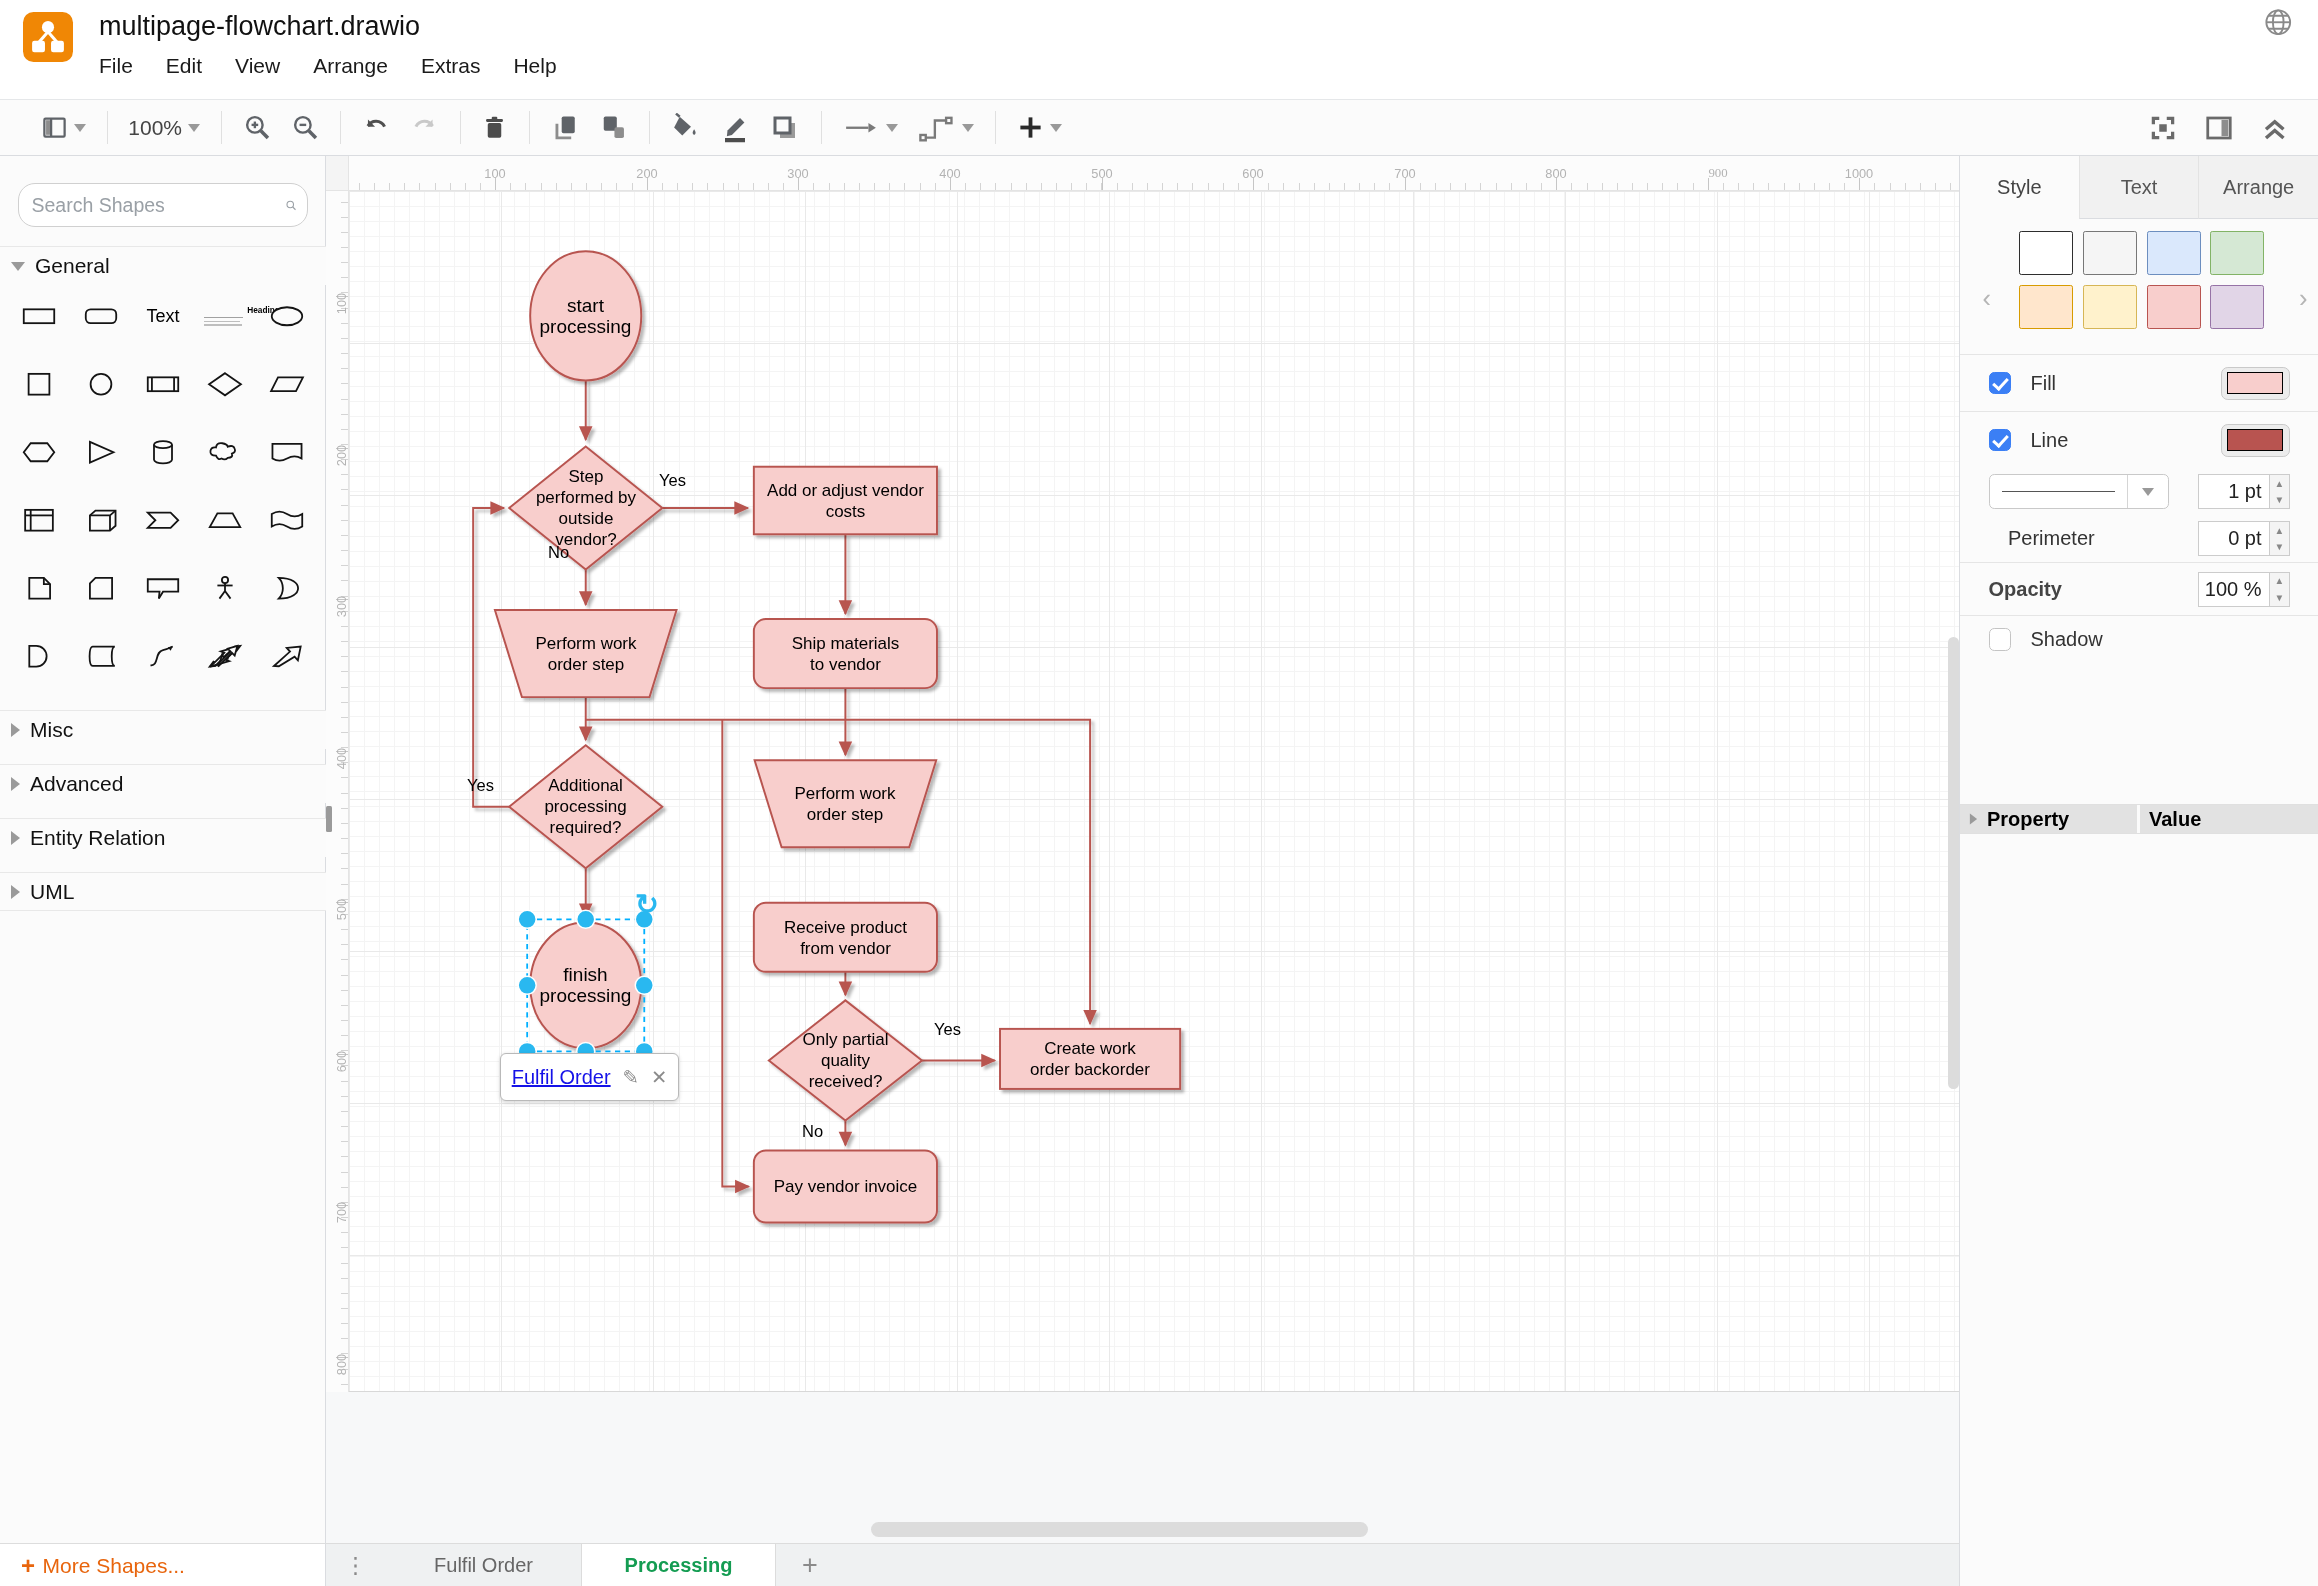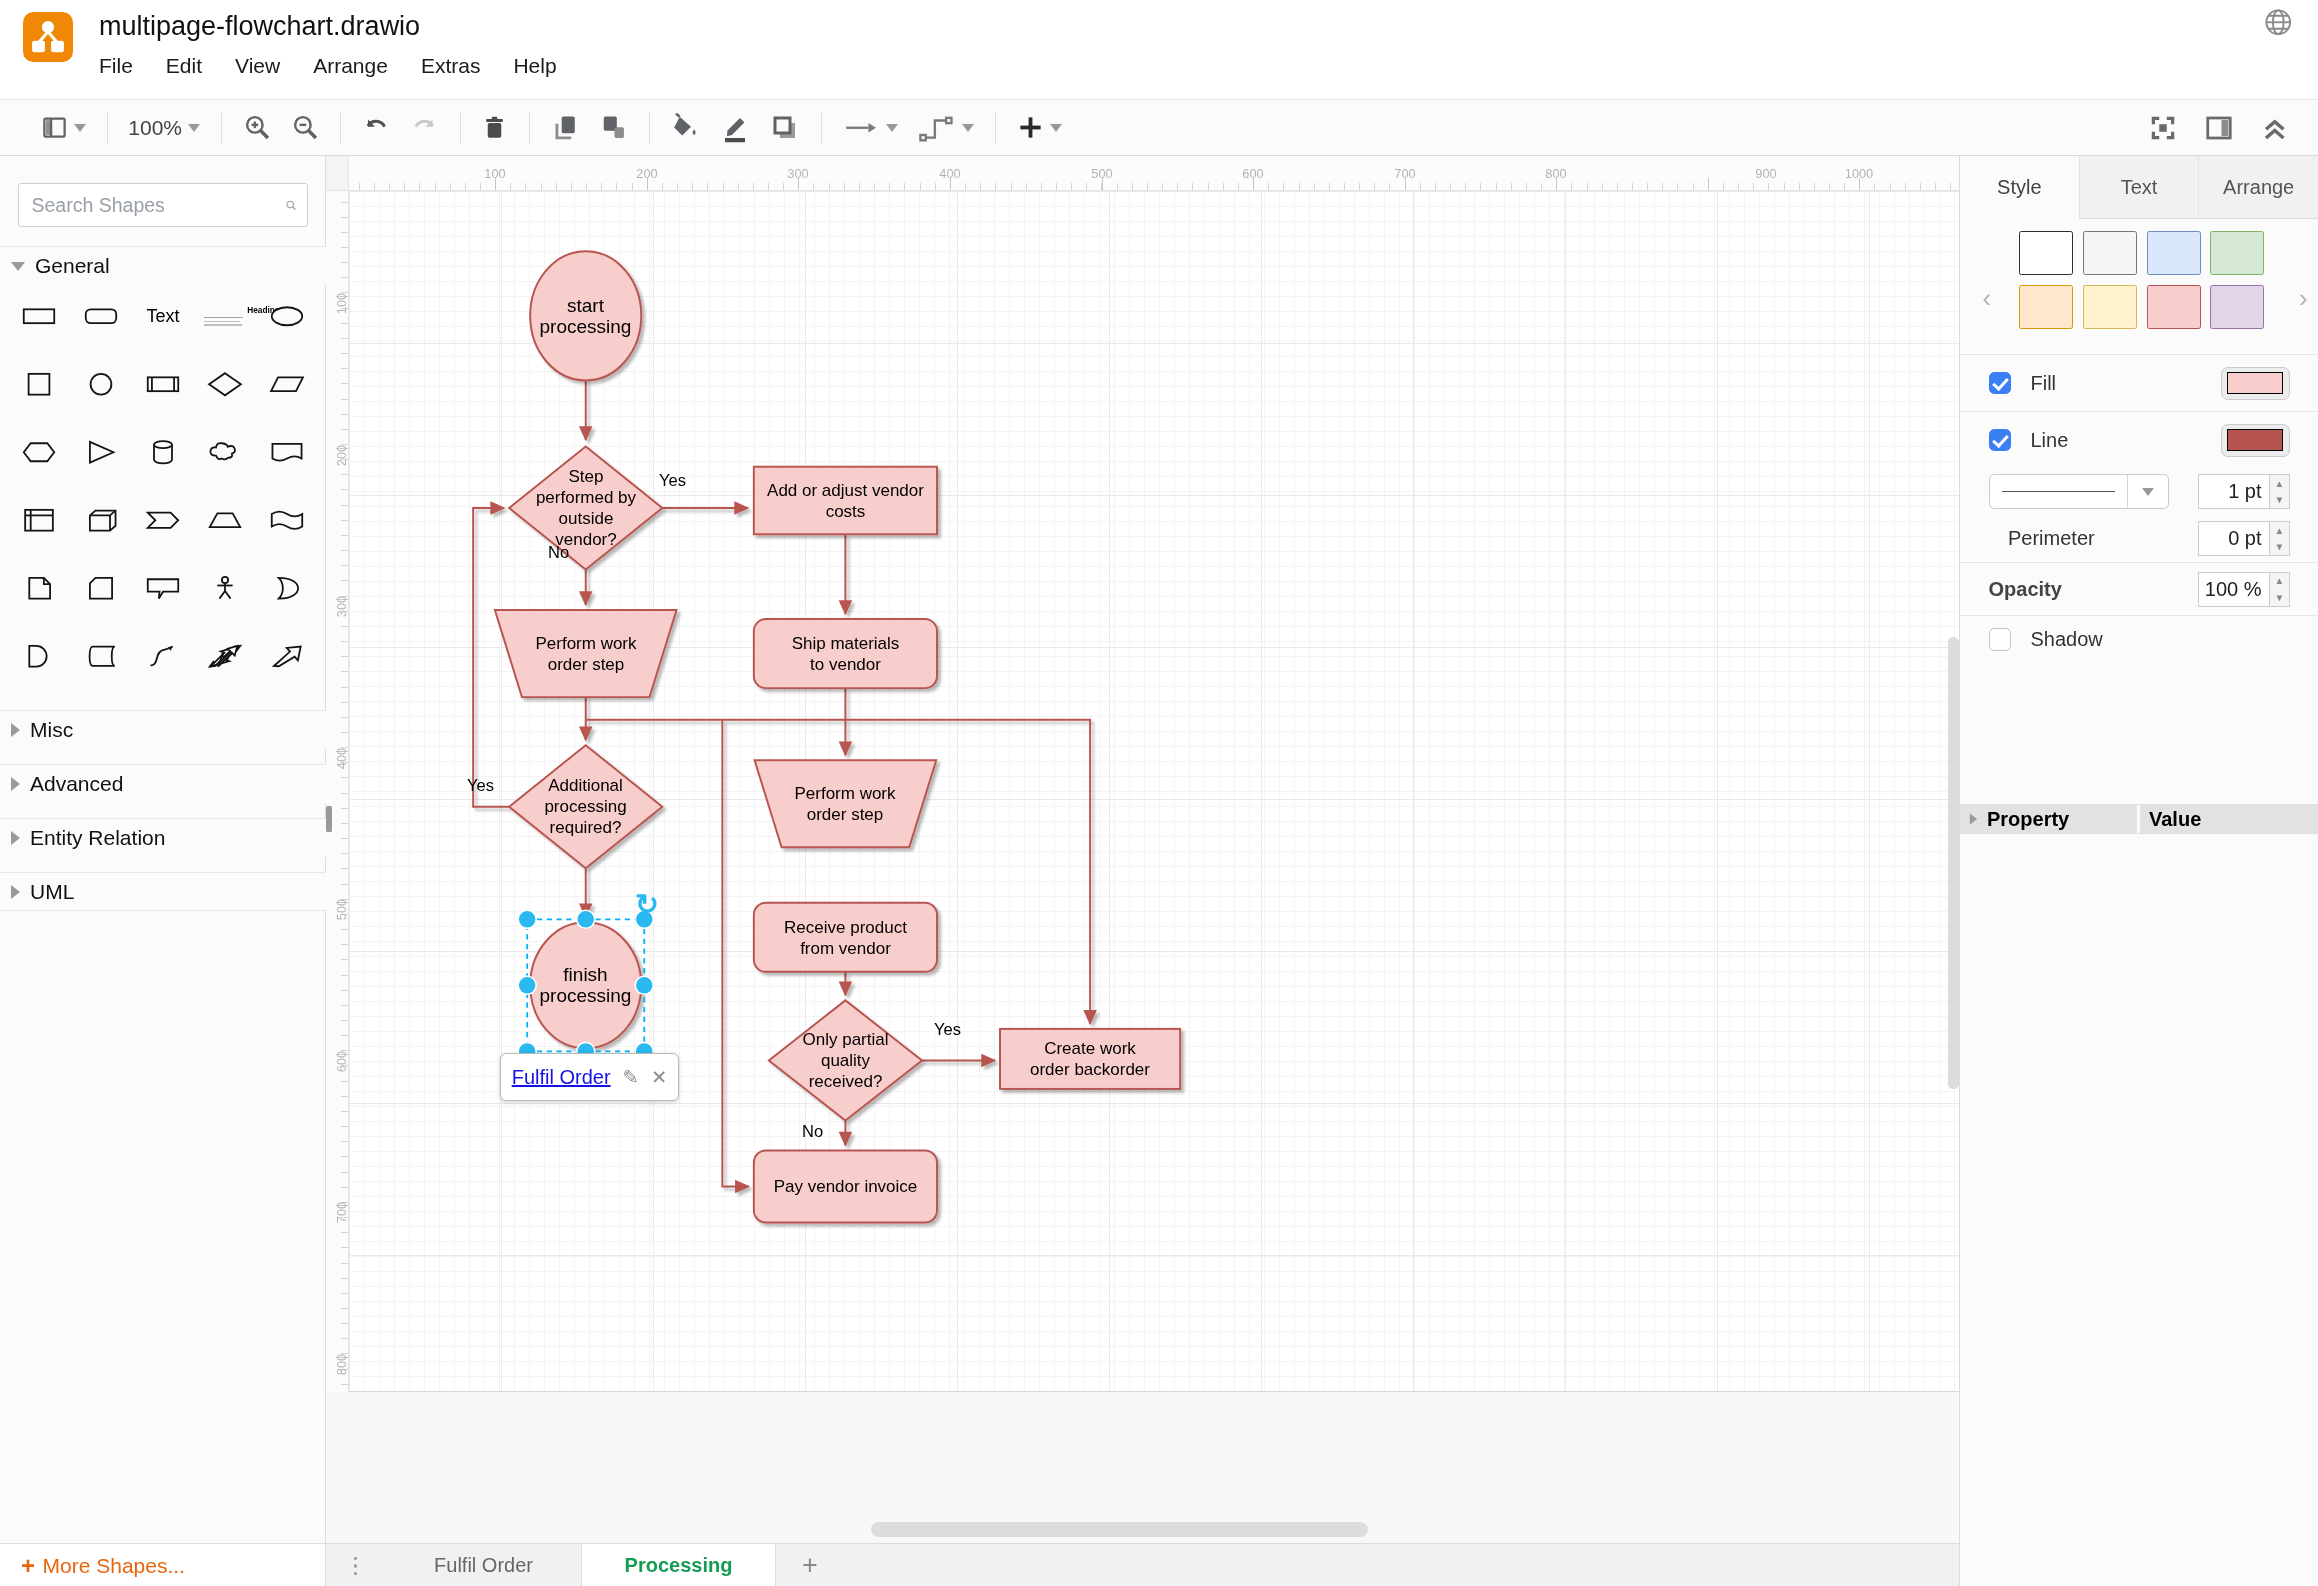--- a/index.html
+++ b/index.html
@@ -19,21 +19,21 @@
   .tgroup{display:flex;align-items:center;gap:19.5px;padding:0 21px;}
   .tsep{width:0.8px;height:33px;background:#e0e0e0;}
   .tbtn{display:flex;align-items:center;gap:6px;color:#5f6368;cursor:pointer;}
   .tbtn.disabled{color:#c9c9c9;}
   .zoomlabel{font-size:21px;color:#444;}
   .caret{width:0;height:0;border-left:6.8px solid transparent;border-right:6.8px solid transparent;border-top:8.3px solid #999;}
   .toolbar-right{margin-left:auto;display:flex;align-items:center;gap:25.5px;padding-right:9px;color:#6a6a6a;}
 
   
   .sidebar{position:absolute;left:0;top:156px;width:326px;height:1387px;background:#fbfbfb;border-right:0.8px solid #dadce0;}
-  .search-box{position:absolute;left:18px;top:27px;width:290px;height:44px;border:0.8px solid #d0d0d0;border-radius:3px;background:#fff;display:flex;align-items:center;padding:0 10.5px;}
+  .search-box{position:absolute;left:18px;top:27px;width:290px;height:44px;border:0.8px solid #d0d0d0;border-radius:17px;background:#fff;display:flex;align-items:center;padding:0 10.5px;}
   .search-box input{flex:1;border:none;outline:none;font-size:19.5px;color:#333;background:transparent;}
   .search-box input::placeholder{color:#9aa0a6;}
   .section{position:absolute;left:0;width:326px;height:39px;display:flex;align-items:center;gap:10.5px;padding-left:10.5px;font-size:21px;color:#111;border-top:0.8px solid #e8e8e8;background:#fbfbfb;cursor:pointer;}
   .tri-down{width:0;height:0;border-left:7.5px solid transparent;border-right:7.5px solid transparent;border-top:9px solid #9a9a9a;}
   .tri-right{width:0;height:0;border-top:7.5px solid transparent;border-bottom:7.5px solid transparent;border-left:9px solid #9a9a9a;}
   .palette{position:absolute;left:7.5px;top:137px;width:311px;display:grid;grid-template-columns:repeat(5,1fr);row-gap:21px;}
   .cell{height:47px;display:flex;align-items:center;justify-content:center;cursor:grab;}
   .cell svg{stroke:#141414;fill:#fbfbfb;stroke-width:2.6;}
   .cell .txtshape{font-size:18px;color:#000;}
   .headshape{width:42px;font-size:7.5px;line-height:7.5px;color:#000;}
@@ -641,21 +641,21 @@
         <div class="hnum" style="left: 601px;">400</div>
         <div class="htick big" style="left: 753px;"></div>
         <div class="hnum" style="left: 753px;">500</div>
         <div class="htick big" style="left: 904px;"></div>
         <div class="hnum" style="left: 904px;">600</div>
         <div class="htick big" style="left: 1056px;"></div>
         <div class="hnum" style="left: 1056px;">700</div>
         <div class="htick big" style="left: 1207px;"></div>
         <div class="hnum" style="left: 1207px;">800</div>
         <div class="htick big" style="left: 1359px;"></div>
-        <div class="hnum" style="left: 1417px;">900</div>
+        <div class="hnum" style="left: 1369px; font-family: Liberation Serif, serif;">900</div>
         <div class="htick big" style="left: 1510px;"></div>
         <div class="hnum" style="left: 1510px;">1000</div>
       </div>
     <div class="v-ruler">
         <div class="vtick" style="top: 10.5px;"></div>
         <div class="vtick" style="top: 26px;"></div>
         <div class="vtick" style="top: 41px;"></div>
         <div class="vtick" style="top: 56px;"></div>
         <div class="vtick" style="top: 71px;"></div>
         <div class="vtick" style="top: 86px;"></div>

